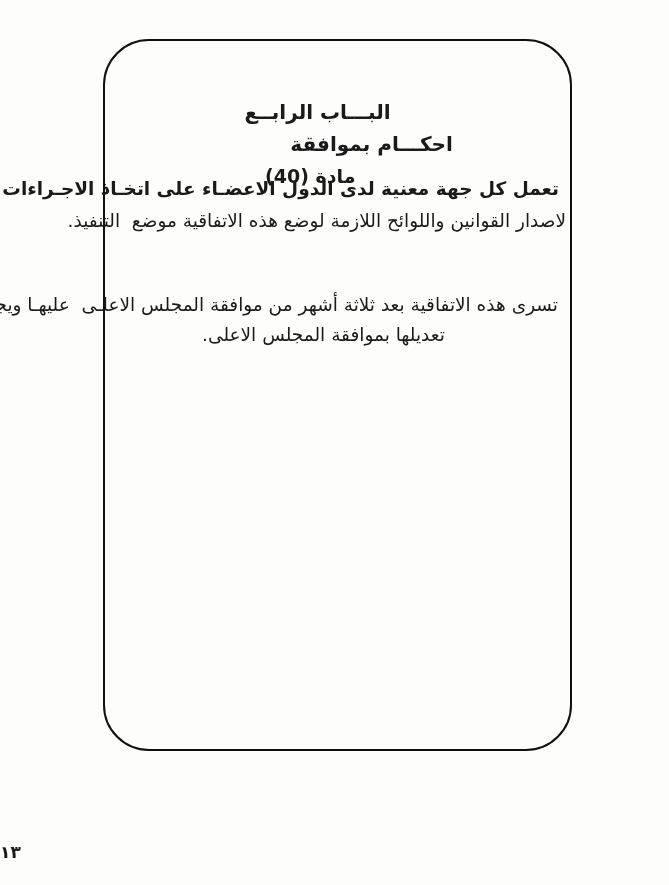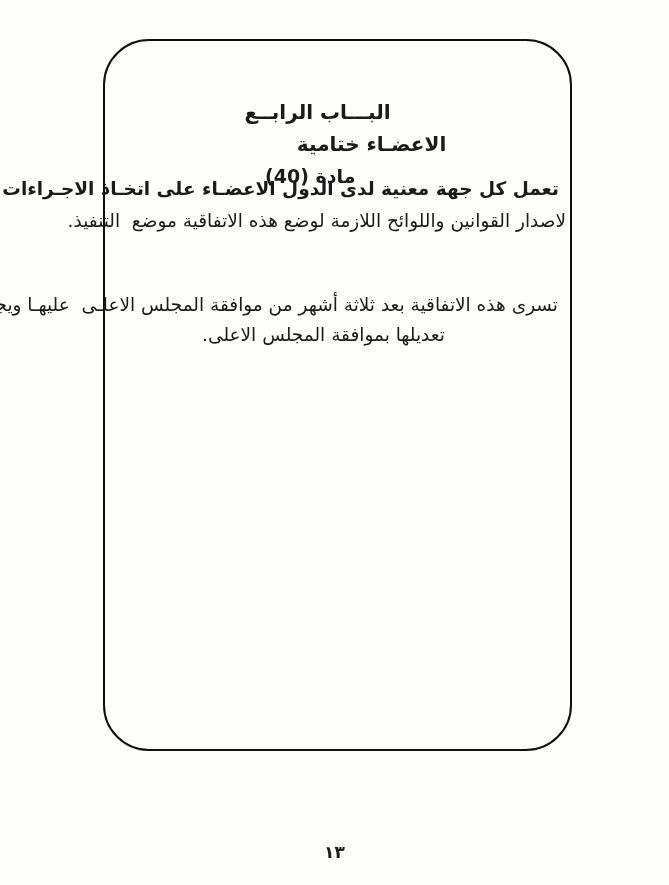--- a/index.html
+++ b/index.html
@@ -46,39 +46,39 @@
     font-size: 18.5px;
     line-height: 26px;
     white-space: pre;
   }
   .p1l1 { top: 176px; padding-right: 7px; font-weight: bold; }
   .p1l2 { top: 208px; }
   .p2l1 { top: 292px; padding-right: 8px; }
   .p2l2 { top: 322px; padding-right: 27px; text-align: center; }
   .page-number {
     top: 842px; left: 0; width: 669px;
-    text-align: center;
+    text-align: left;
     font-size: 17px;
     font-weight: bold;
     letter-spacing: 2px;
   }
 </style>
 </head>
 <body>
 
 <div class="page">
 
   <div class="frame"></div>
 
   <div class="abs heading-center chapter-title">
     <span class="shift">البـــاب الرابــع</span>
   </div>
 
   <div class="abs heading-center chapter-subtitle">
-    <span class="shift">الاعضـاء ختامية</span>
+    <span class="shift">احكـــام بموافقة</span>
   </div>
 
   <div class="abs heading-center art25-heading">
     <span class="shift">مادة (40)</span>
   </div>
 
   <div class="abs body-line p1l1">تعمل كل جهة معنية لدى الدول الاعضـاء على اتخـاذ الاجـراءات  الداخلية</div>
   <div class="abs body-line p1l2">لاصدار القوانين واللوائح اللازمة لوضع هذه الاتفاقية موضع  التنفيذ.</div>
 
 

